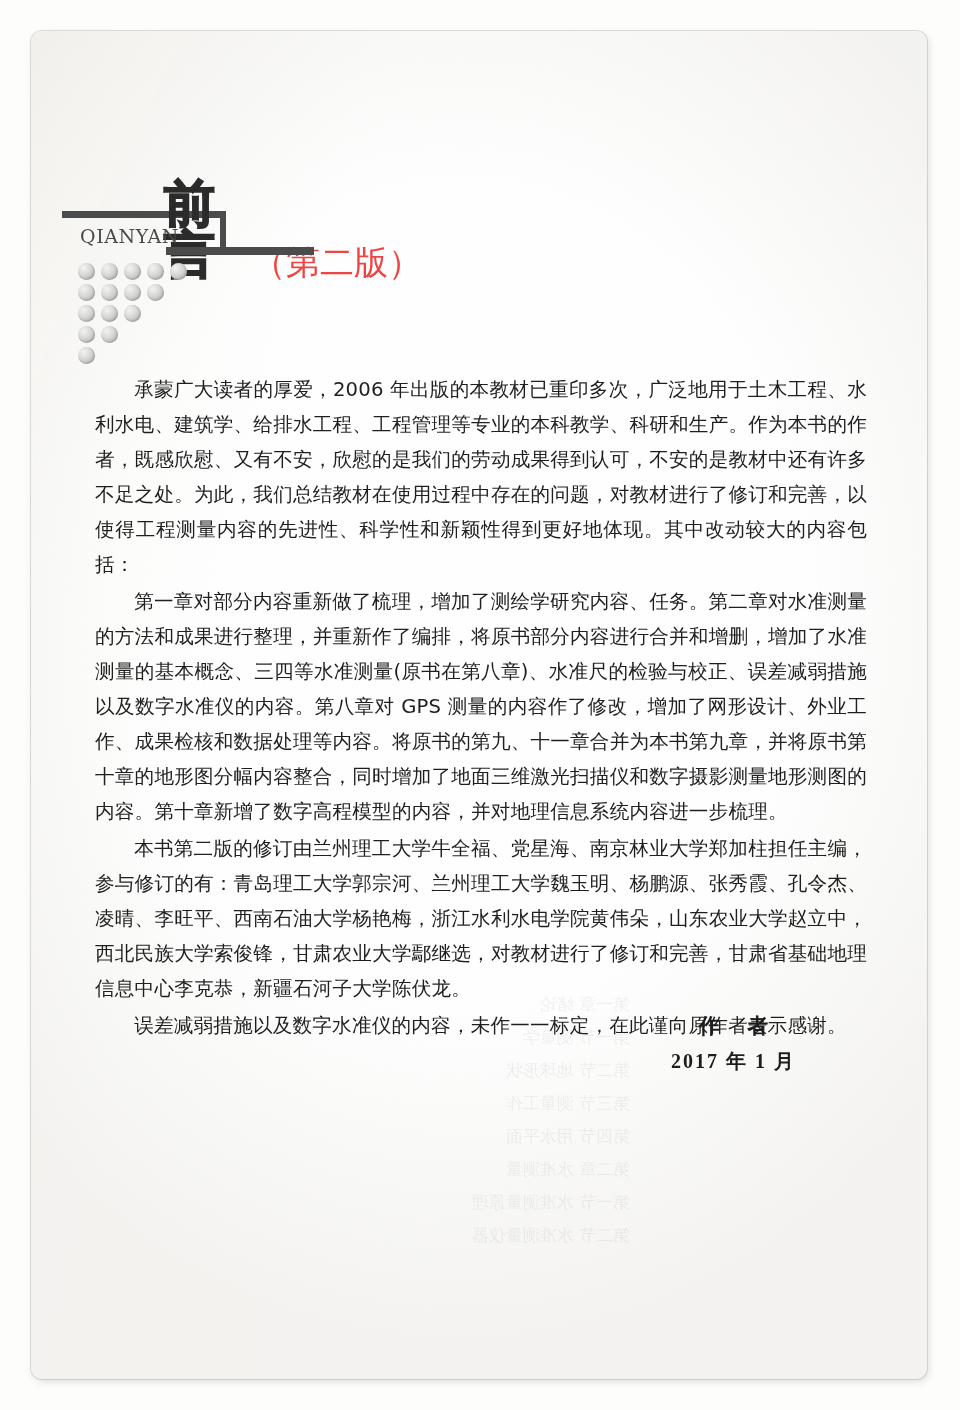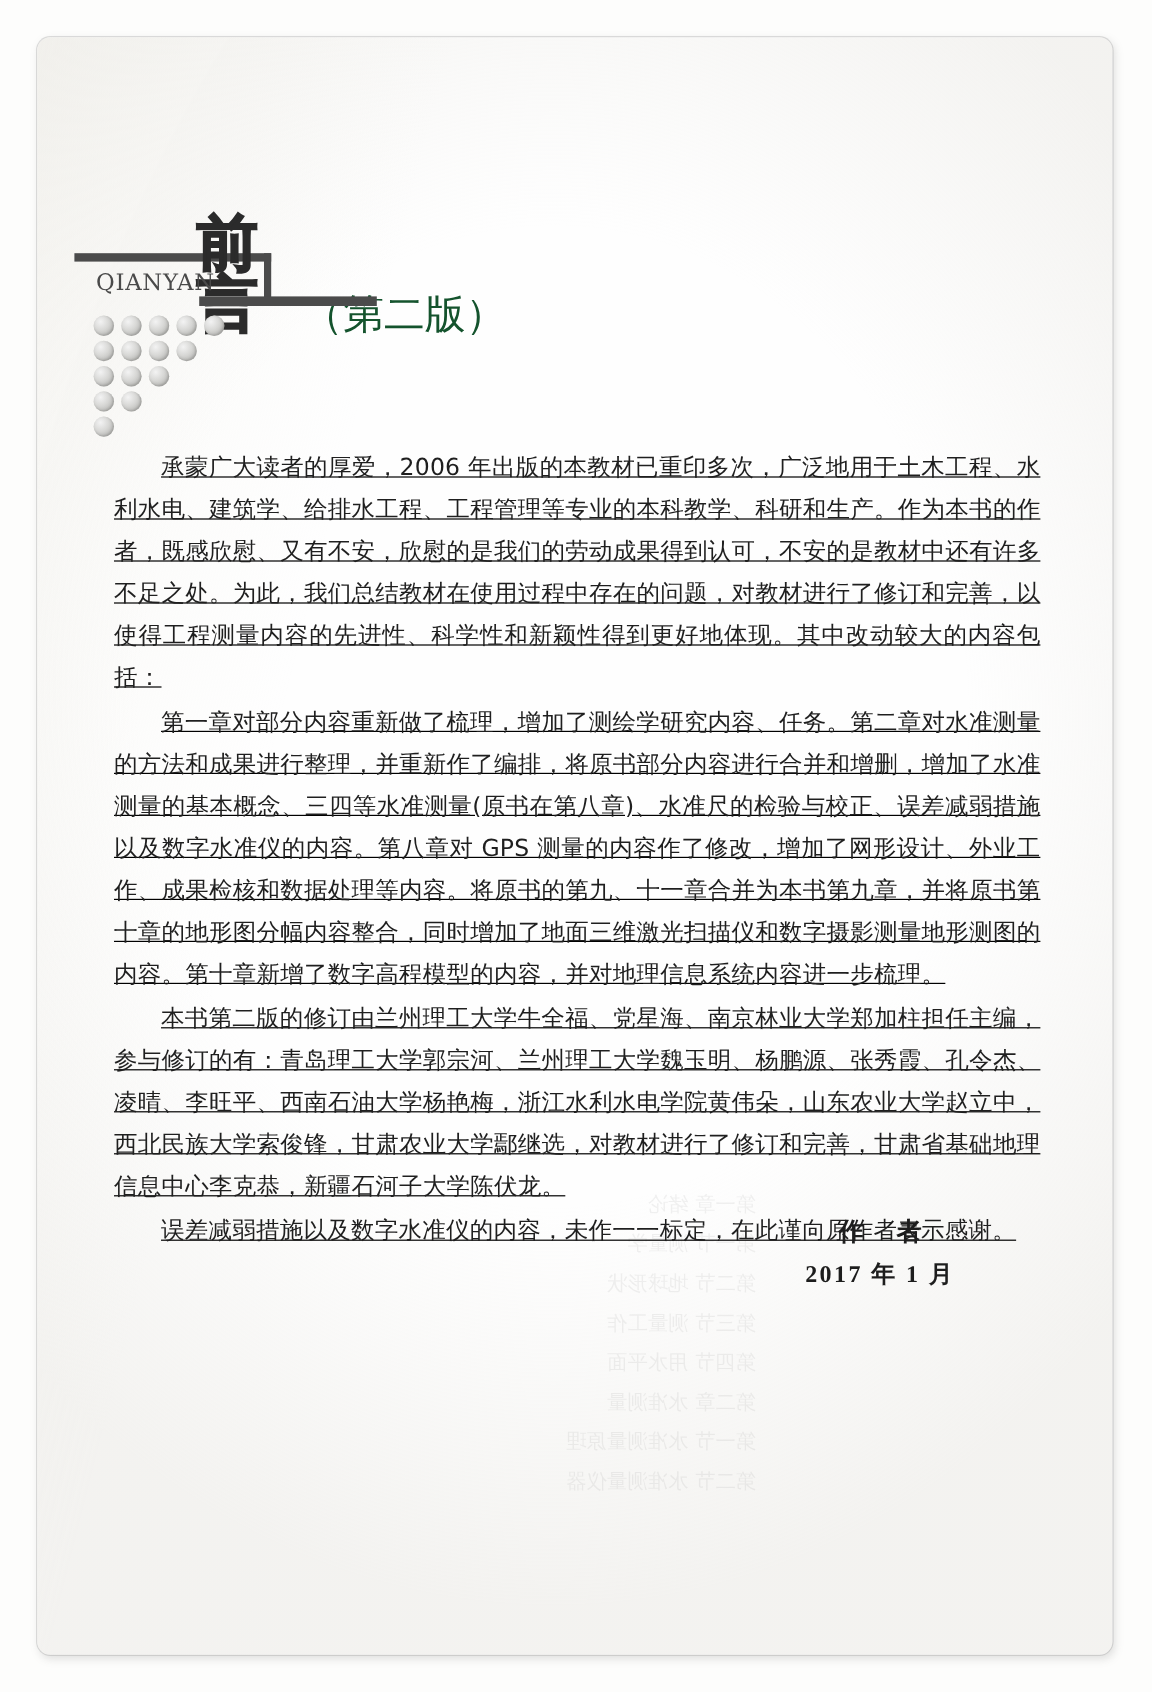--- a/index.html
+++ b/index.html
@@ -85,21 +85,21 @@
     line-height: 1;
     letter-spacing: 1px;
     color: #2b2b2b;
     -webkit-text-stroke: 1.7px #2b2b2b;
     padding: 3px 2px 4px 2px;
   }
   #title-edition {
     font-family: "DejaVu Serif", serif;
     font-size: 34px;
     line-height: 1;
-    color: #14532d;
+    color: #ef4444;
     padding-bottom: 5px;
     margin-left: 2px;
     white-space: nowrap;
   }
   
   #title-underline {
     position: absolute;
     left: 104px;
     top: 72px;
     width: 148px;
@@ -137,21 +137,20 @@
     background: radial-gradient(circle at 34% 30%, #f3f3f3 0%, #d8d8d6 42%, #a9a9a6 100%);
     box-shadow: inset -1px -1px 2px rgba(120,120,118,0.45);
   }
 
   
   #body-text {
     position: absolute;
     left: 95px;
     top: 372px;
     width: 772px;
-    text-decoration: underline;
   }
   .para {
     font-family: "DejaVu Sans", sans-serif;
     font-size: 19.6px;
     line-height: 35px;
     color: #1f1f1f;
     text-align: justify;
     text-justify: inter-character;
     text-indent: 2em;
     margin: 0 0 2px 0;

